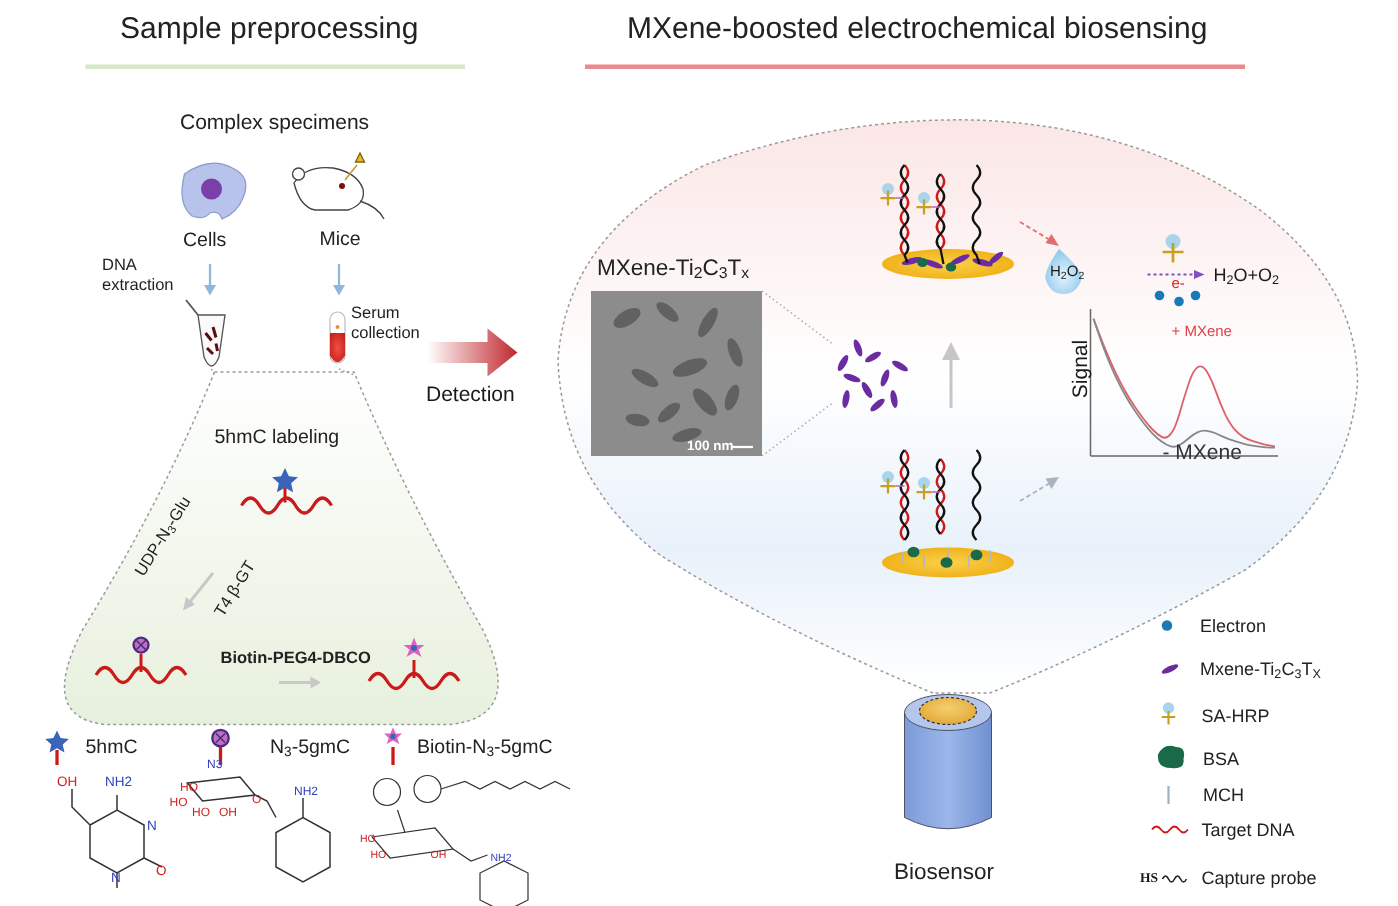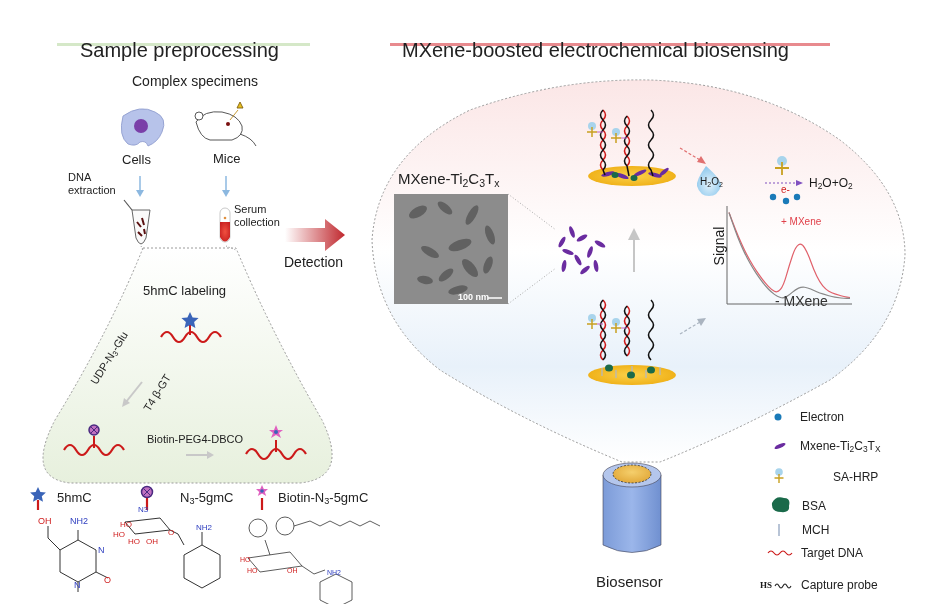--- a/index.html
+++ b/index.html
@@ -1,19 +1,19 @@
 <!DOCTYPE html>
 <html><head>
 <meta charset="utf-8">
 <style>
   html, body { margin: 0; padding: 0; background: #ffffff; }
   body { width: 932px; height: 604px; position: relative; overflow: hidden;
          font-family: "Liberation Sans", "DejaVu Sans", sans-serif; color: #1a1a1a; }
   .abs { position: absolute; }
-  .title { font-size: 20px; color: #222; white-space: nowrap; margin-top: 31px; }
+  .title { font-size: 20px; color: #222; white-space: nowrap; }
   .lbl { font-size: 13px; color: #222; white-space: nowrap; }
   .lbl-sm { font-size: 11px; color: #222; white-space: nowrap; line-height: 13px; text-align: left; }
   .legend-txt { font-size: 12px; color: #222; white-space: nowrap; }
   svg { position: absolute; left: 0; top: 0; }
   sub { font-size: 0.7em; vertical-align: -0.25em; }
 </style>
 </head>
 <body>
 
 <svg width="932" height="604" viewBox="0 0 932 604">
@@ -329,41 +329,41 @@
     </g>
   <g>
     <path d="M768 553 q3 -4 6 0 q3 4 6 0 q3 -4 6 0 q3 4 6 0" fill="none" stroke="#cc1a1a" stroke-width="1.2"></path>
   </g>
   <g>
     <path d="M775 586 q2 -4 4 0 q2 4 4 0 q2 -4 4 0 q2 4 4 0" fill="none" stroke="#222" stroke-width="1.1"></path>
   </g>
 </svg>
 
 <div class="abs title" style="left:80px; top:8px;">Sample preprocessing</div>
-<div class="abs title" style="left:402px; top:8px;">MXene-boosted electrochemical biosensing</div>
-
-<div class="abs lbl" style="left:132px; top:73px; font-size:14px;">Complex specimens</div>
+<div class="abs title" style="left:418px; top:8px;">MXene-boosted electrochemical biosensing</div>
+
+<div class="abs lbl" style="left:120px; top:73px; font-size:14px;">Complex specimens</div>
 <div class="abs lbl" style="left:122px; top:152px;">Cells</div>
 <div class="abs lbl" style="left:213px; top:151px;">Mice</div>
 
 <div class="abs lbl-sm" style="left:68px; top:171px; width:60px;">
   <div>DNA</div>
   <div>extraction</div>
 </div>
 <div class="abs lbl-sm" style="left:234px; top:171px; width:60px;margin-top:32px;">
   <div>Serum</div>
   <div>collection</div>
 </div>
 
 <div class="abs lbl" style="left:143px; top:283px;">5hmC labeling</div>
 
 <div class="abs lbl-sm" style="left:88px; top:380px; transform:rotate(-58deg); transform-origin:left top; text-align:left;"><span>UDP-N</span><sub>3</sub><span>-Glu</span></div>
 <div class="abs lbl-sm" style="left:141px; top:407px; transform:rotate(-58deg); transform-origin:left top; text-align:left;">T4 β-GT</div>
 
-<div class="abs lbl-sm" style="left:147px; top:433px; text-align:right;">Biotin-PEG4-DBCO</div>
+<div class="abs lbl-sm" style="left:147px; top:433px; text-align:right;font-weight:bold;">Biotin-PEG4-DBCO</div>
 
 <div class="abs lbl" style="left:57px; top:490px;">5hmC</div>
 <div class="abs lbl" style="left:168px; top:490px;margin-left:12px;"><span>N</span><sub>3</sub><span>-5gmC</span></div>
 <div class="abs lbl" style="left:278px; top:490px;"><span>Biotin-N</span><sub>3</sub><span>-5gmC</span></div>
 
 <div class="abs" style="left:38px; top:516px; font-size:9px; color:#d02020;">OH</div>
 <div class="abs" style="left:70px; top:516px; font-size:9px; color:#3040c0;">NH2</div>
 <div class="abs" style="left:98px; top:545px; font-size:9px; color:#3040c0;">N</div>
 <div class="abs" style="left:74px; top:580px; font-size:9px; color:#3040c0;">N</div>
 <div class="abs" style="left:104px; top:575px; font-size:9px; color:#d02020;">O</div>
@@ -391,18 +391,18 @@
 <div class="abs" style="left:809px; top:176px; font-size:12px;text-align:right;"><span>H</span><sub>2</sub><span>O+O</span><sub>2</sub></div>
 
 <div class="abs" style="left:700px; top:238px; font-size:14px; transform:rotate(-90deg); transform-origin:center;">Signal</div>
 <div class="abs" style="left:781px; top:216px; font-size:10px; color:#e0404a;">+ MXene</div>
 <div class="abs" style="left:775px; top:293px; font-size:14px; color:#333;">- MXene</div>
 
 <div class="abs lbl" style="left:596px; top:573px; font-size:15px;">Biosensor</div>
 
 <div class="abs legend-txt" style="left:800px; top:410px;">Electron</div>
 <div class="abs legend-txt" style="left:800px; top:439px;"><span>Mxene-Ti</span><sub>2</sub><span>C</span><sub>3</sub><span>T</span><sub>X</sub></div>
-<div class="abs legend-txt" style="left:801px; top:470px;margin-left:32px;">SA-HRP</div>
+<div class="abs legend-txt" style="left:801px; top:470px;">SA-HRP</div>
 <div class="abs legend-txt" style="left:802px; top:499px;">BSA</div>
 <div class="abs legend-txt" style="left:802px; top:523px;">MCH</div>
 <div class="abs legend-txt" style="left:801px; top:546px;">Target DNA</div>
 <div class="abs" style="left:760px; top:580px; font-size:9px; font-family:'Liberation Serif', serif; font-weight:bold;text-align:center;">HS</div>
 <div class="abs legend-txt" style="left:801px; top:578px;">Capture probe</div>
 
 </body></html>

